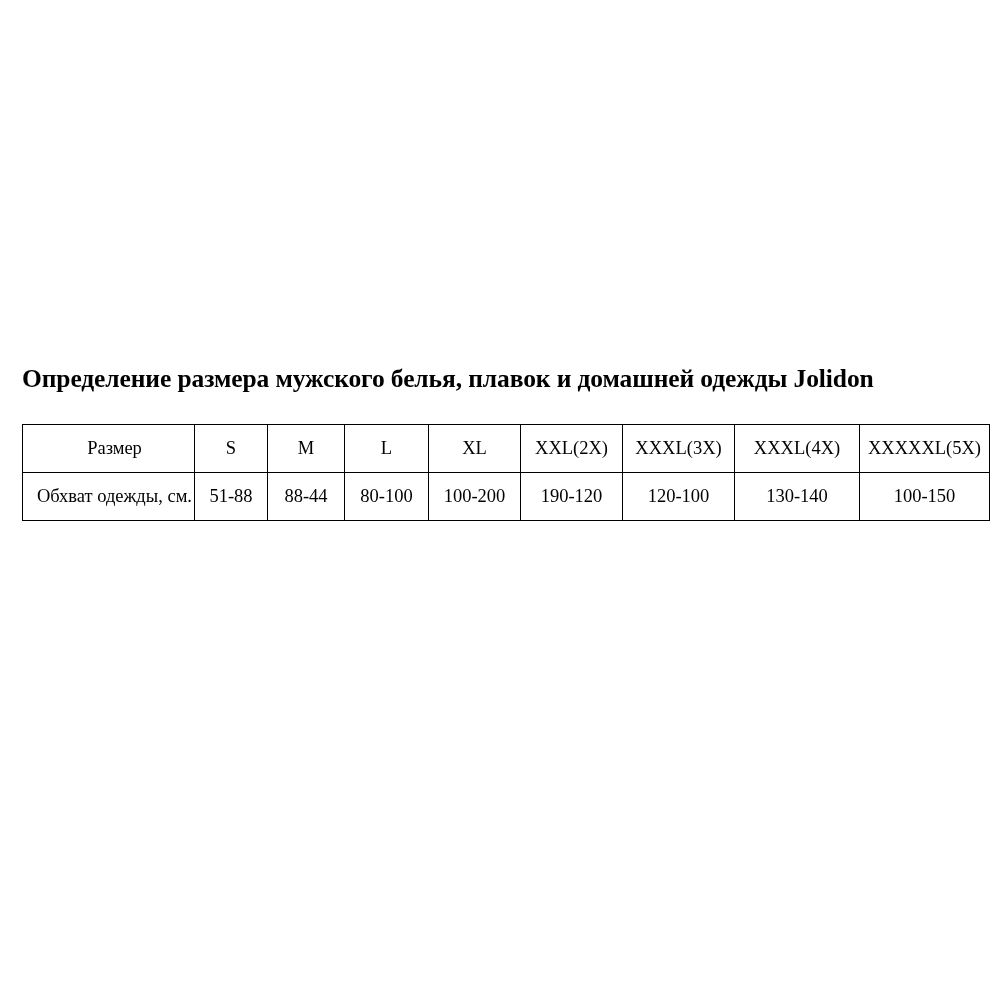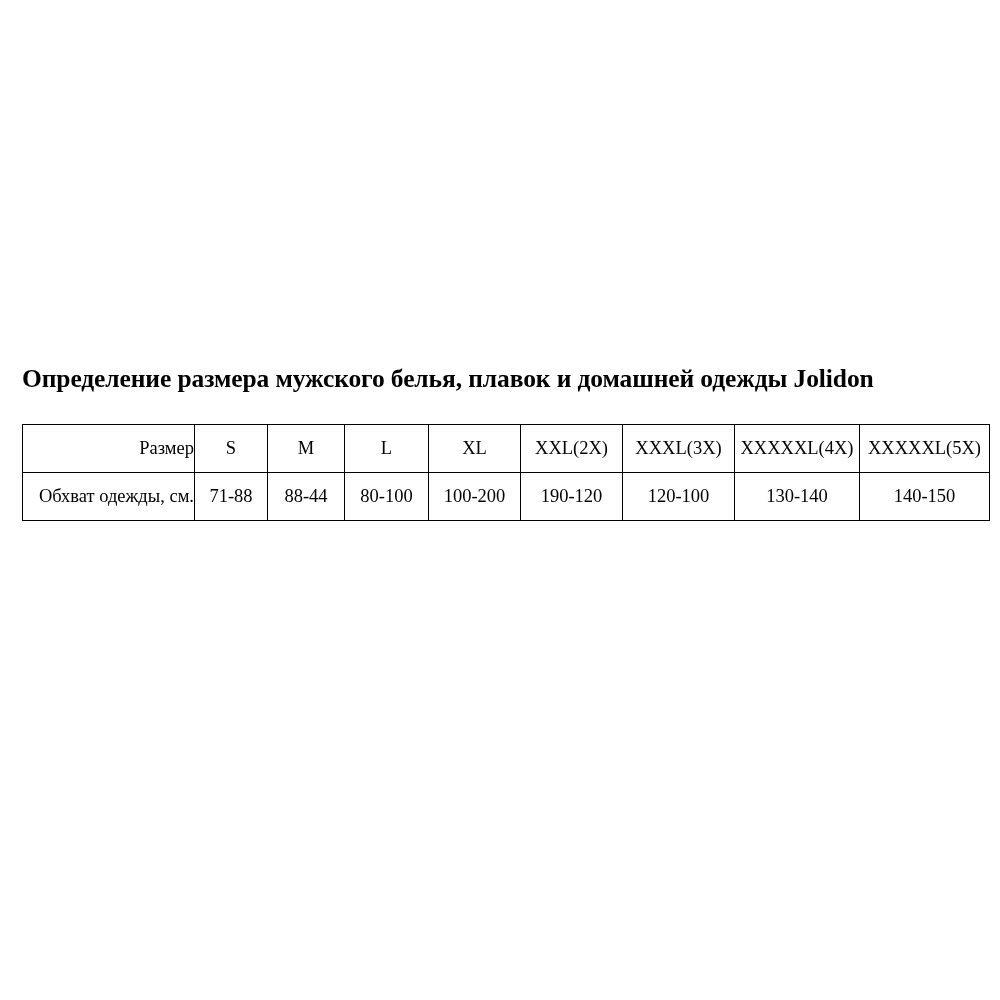--- a/index.html
+++ b/index.html
@@ -47,21 +47,21 @@
     font-size: 18.5px;
     font-family: "Liberation Serif", serif;
     color: #000000;
     text-align: center;
     vertical-align: middle;
     padding: 0;
     height: 47px;
     line-height: 47px;
   }
   .size-table td.rowhead {
-    text-align: right;
+    text-align: center;
     padding-left: 12px;
   }
   .col-label { width: 172px; }
   .col-s  { width: 73px; }
   .col-m  { width: 77px; }
   .col-l  { width: 84px; }
   .col-xl { width: 92px; }
   .col-xxl { width: 102px; }
   .col-xxxl { width: 112px; }
   .col-xxxxl { width: 125px; }
@@ -88,30 +88,30 @@
     </colgroup>
     <tbody>
       <tr>
         <td class="rowhead">Размер</td>
         <td>S</td>
         <td>M</td>
         <td>L</td>
         <td>XL</td>
         <td>XXL(2X)</td>
         <td>XXXL(3X)</td>
-        <td>XXXXXL(4X)</td>
+        <td>XXXL(4X)</td>
         <td>XXXXXL(5X)</td>
       </tr>
       <tr>
         <td class="rowhead">Обхват одежды, см.</td>
-        <td>71-88</td>
+        <td>51-88</td>
         <td>88-44</td>
         <td>80-100</td>
         <td>100-200</td>
         <td>190-120</td>
         <td>120-100</td>
         <td>130-140</td>
-        <td>140-150</td>
+        <td>100-150</td>
       </tr>
     </tbody>
   </table>
 
 </div>
 
 </body></html>

